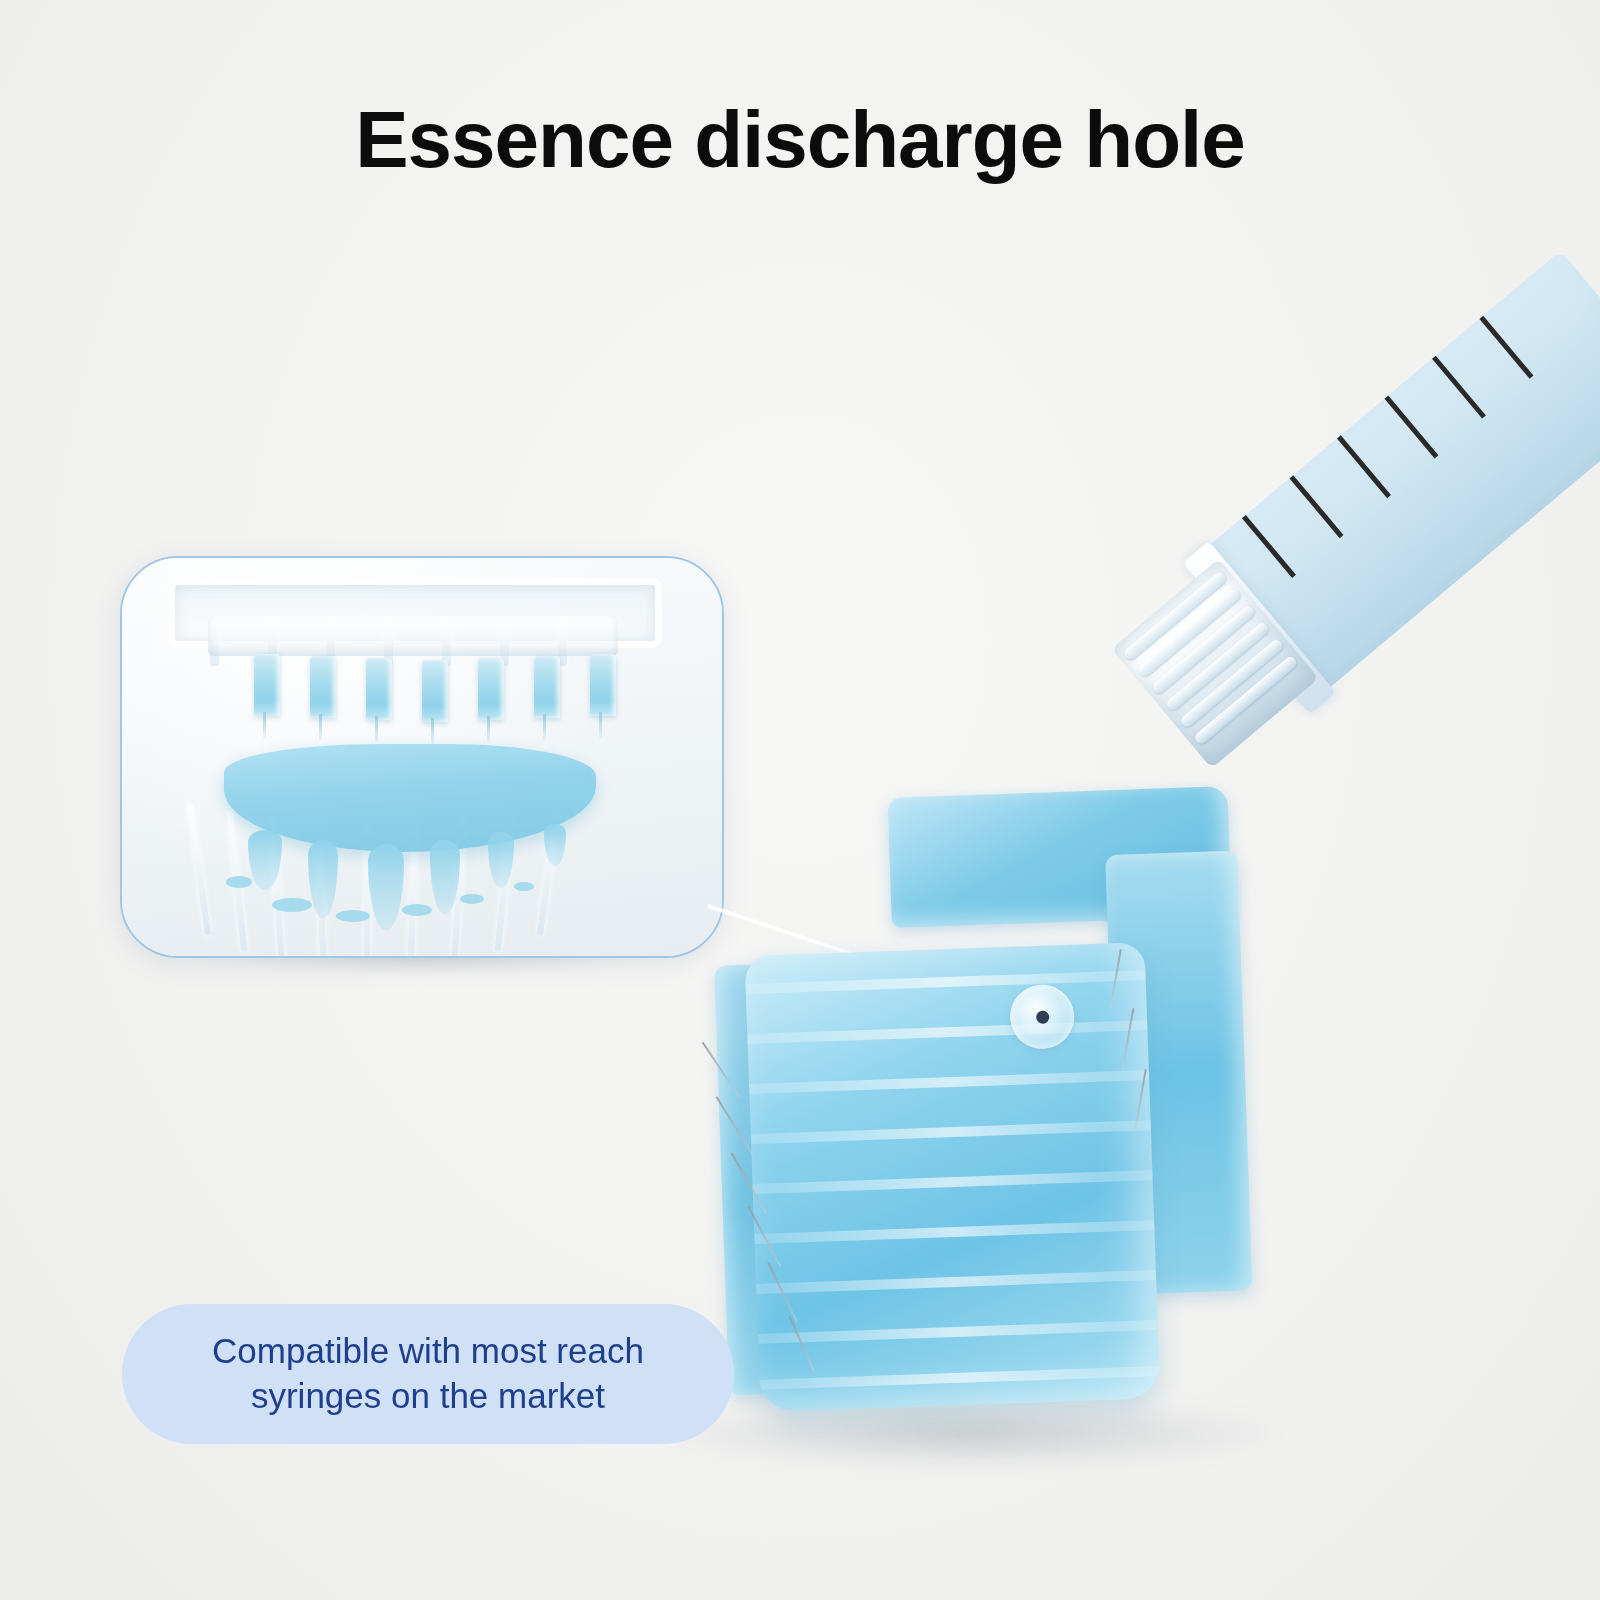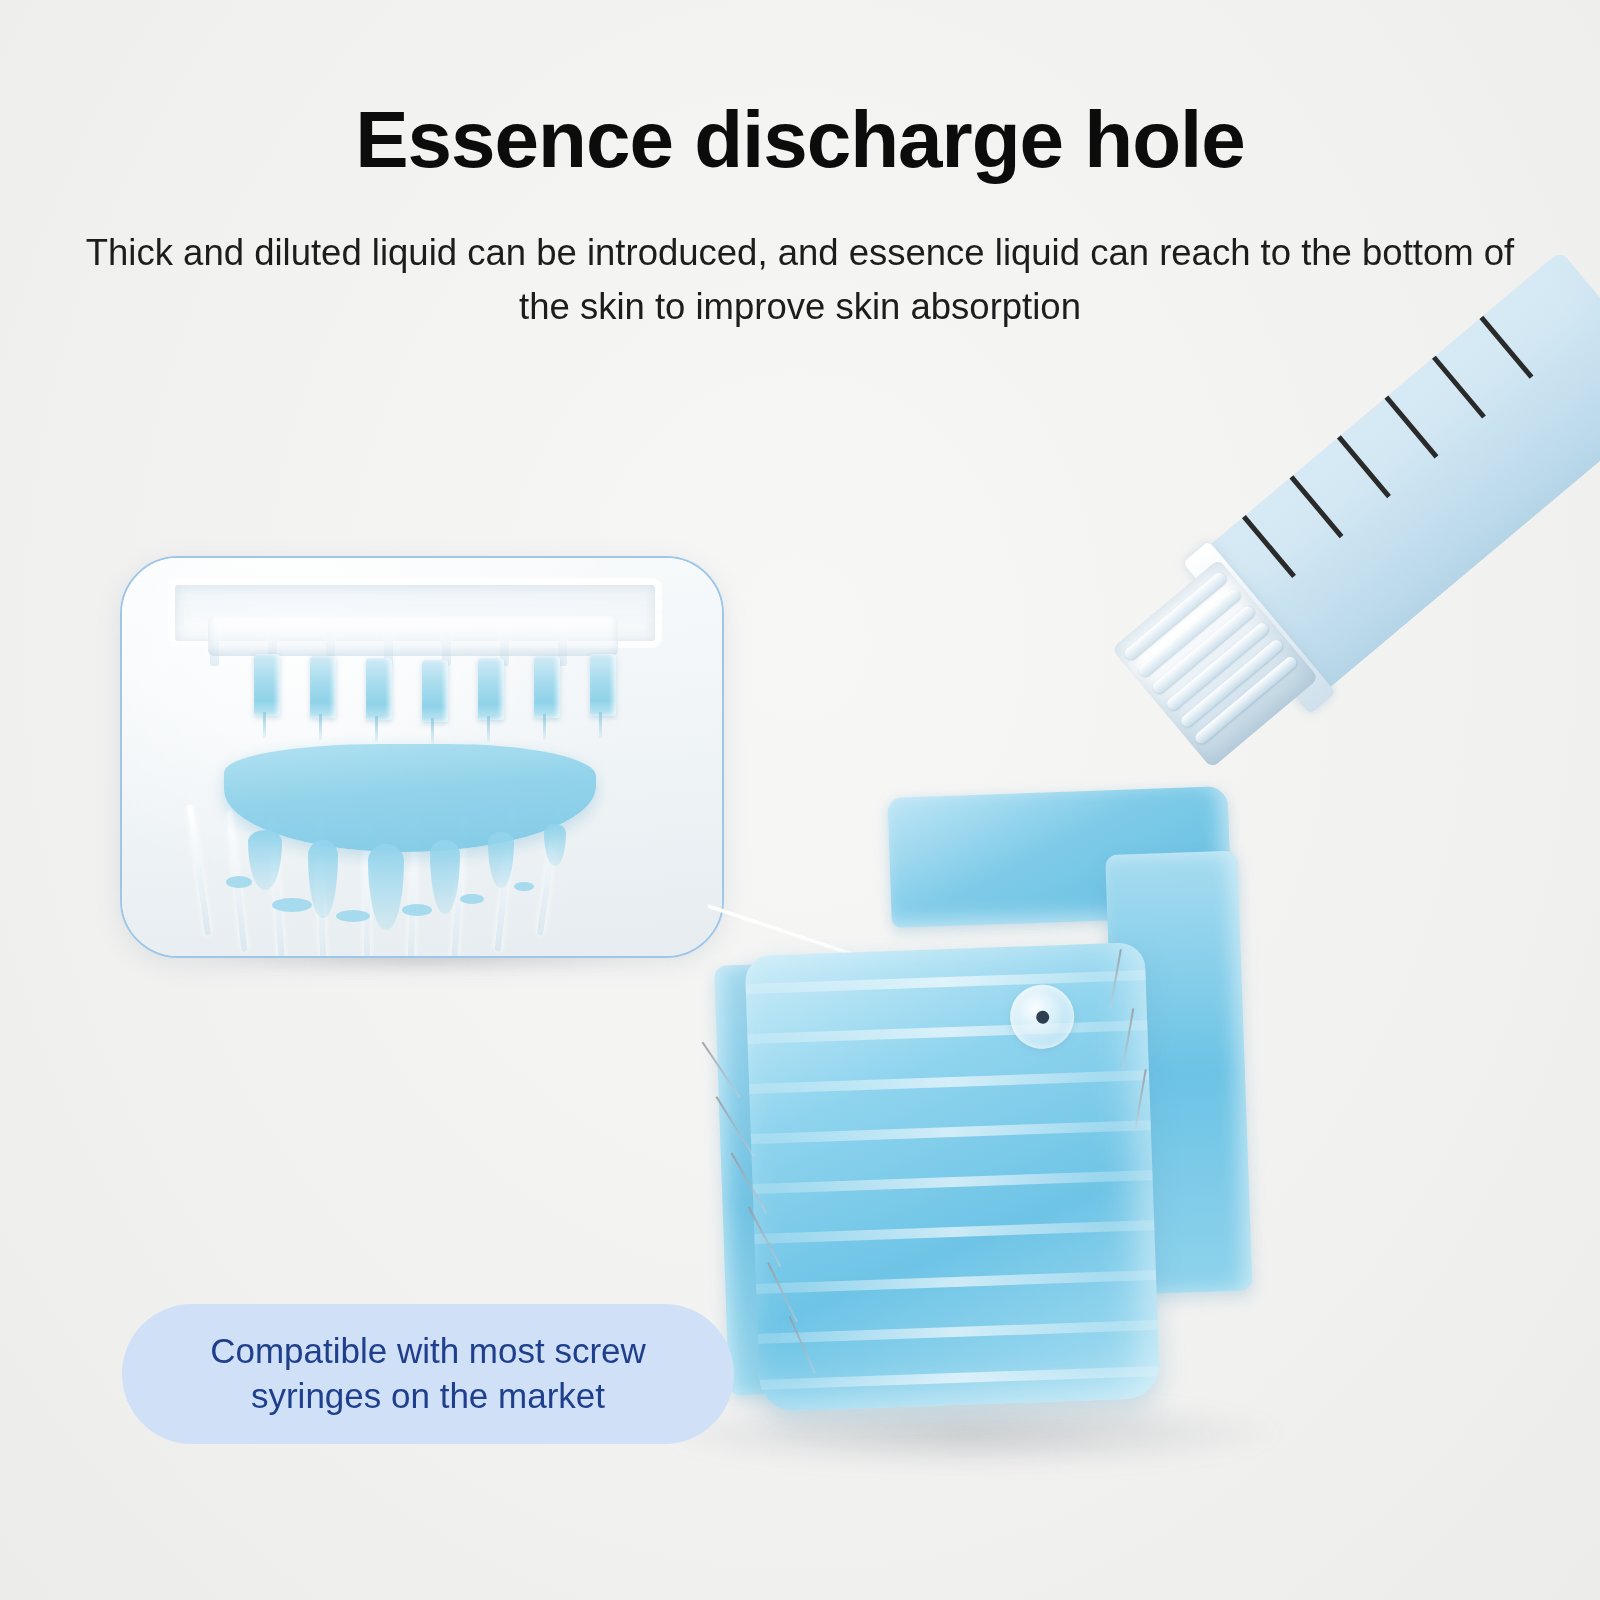--- a/index.html
+++ b/index.html
@@ -344,21 +344,20 @@
     font-weight: 400;
     padding: 0 36px;
   }
 </style>
 </head>
 <body>
 
 <div class="canvas">
 
   <div class="title">Essence discharge hole</div>
-  <div class="subtitle">Thick and diluted liquid can be introduced, and essence liquid can reach to the bottom of the skin to improve skin absorption</div>
 
   <div class="inset-shadow"></div>
 
   <div class="inset">
     <div class="inset-bg"></div>
 
     <div class="housing">
       <div class="vrib" style="left:72px;  top:56px;"></div>
       <div class="vrib" style="left:130px; top:56px;"></div>
       <div class="vrib" style="left:188px; top:56px;"></div>
@@ -464,16 +463,16 @@
         <div class="needle" style="left:430px; top:150px; height:60px; transform:rotate(16deg);"></div>
         <div class="needle" style="left:436px; top:210px; height:62px; transform:rotate(16deg);"></div>
         <div class="needle" style="left:442px; top:272px; height:62px; transform:rotate(16deg);"></div>
       </div>
 
       <div class="port"></div>
     </div>
   </div>
 
   <div class="pill">
-    <span>Compatible with most screw syringes on the market</span>
+    <span>Compatible with most reach syringes on the market</span>
   </div>
 
 </div>
 
 </body></html>

